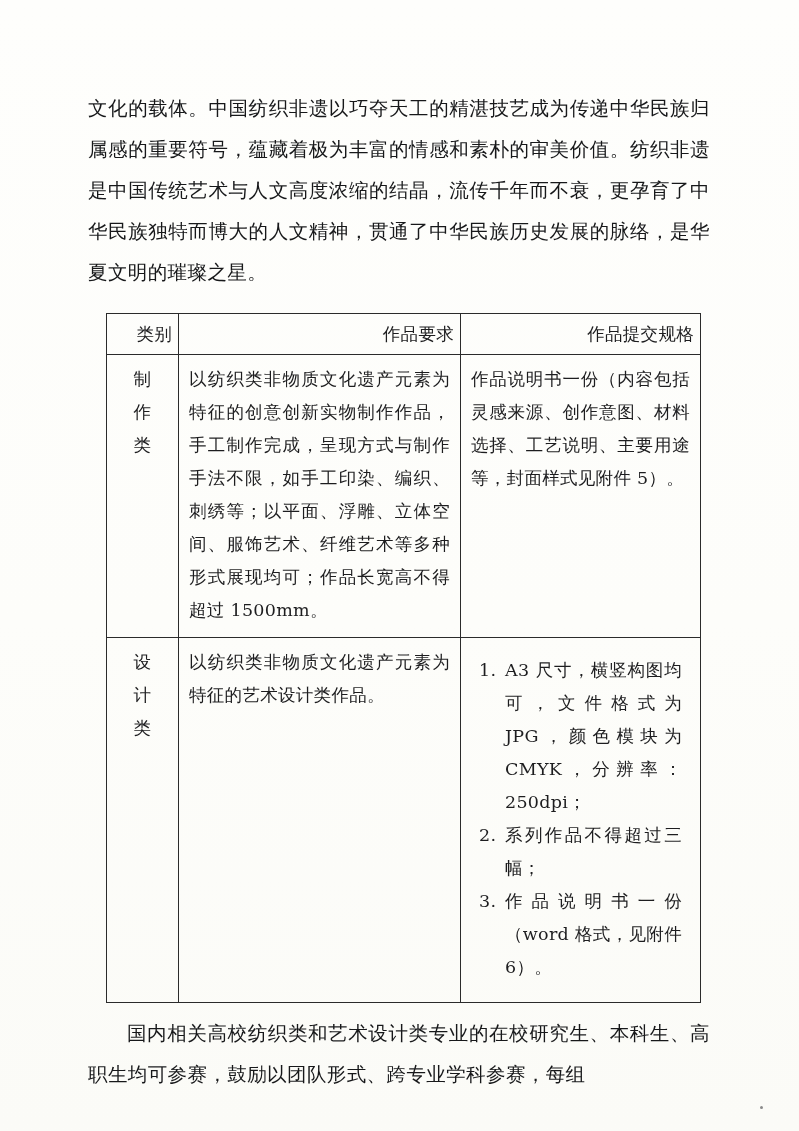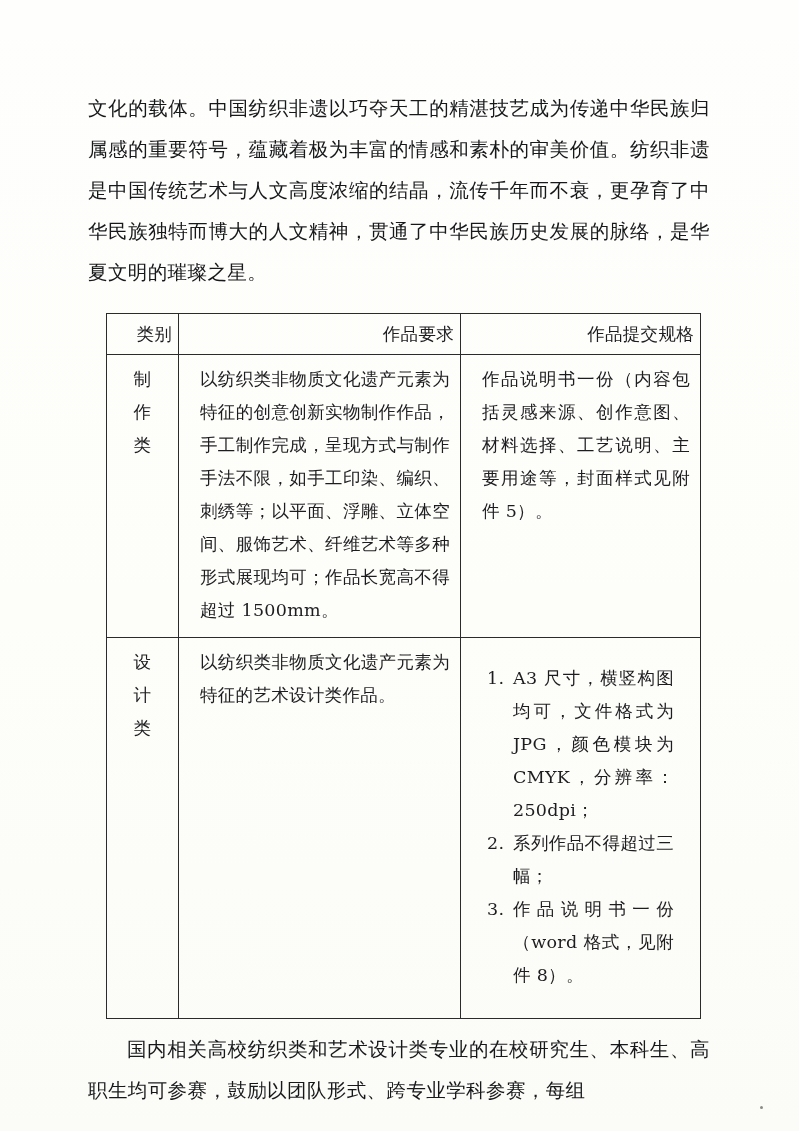--- a/index.html
+++ b/index.html
@@ -82,21 +82,21 @@
     line-height: 34px;
   }
   td.cat .stack {
     display: block;
   }
   td.cat .stack span {
     display: block;
   }
 
   ol.spec-list {
-    margin: 16px;
+    margin: 8px;
     padding: 0;
     list-style: none;
     counter-reset: specitem;
   }
   ol.spec-list > li {
     counter-increment: specitem;
     position: relative;
     padding-left: 26px;
     margin: 0;
     text-align: justify;
@@ -104,21 +104,20 @@
   }
   ol.spec-list > li::before {
     content: counter(specitem) ".";
     position: absolute;
     left: 0;
     top: 0;
   }
   .cell-text {
     text-align: justify;
     text-justify: inter-ideograph;
-    margin-left: 11px;
   }
   .page-mark {
     position: absolute;
     right: 36px;
     bottom: 22px;
     width: 3px;
     height: 3px;
     background: #8a8a8a;
     border-radius: 50%;
   }
@@ -174,21 +173,21 @@
               <span>类</span>
             </span>
           </td>
           <td>
             <div class="cell-text">以纺织类非物质文化遗产元素为特征的艺术设计类作品。</div>
           </td>
           <td>
             <ol class="spec-list">
               <li>A3 尺寸，横竖构图均可，文件格式为 JPG，颜色模块为 CMYK，分辨率：250dpi；</li>
               <li>系列作品不得超过三幅；</li>
-              <li>作品说明书一份（word 格式，见附件 8）。</li>
+              <li>作品说明书一份（word 格式，见附件 6）。</li>
             </ol>
           </td>
         </tr>
       </tbody>
     </table>
 
     <div class="gap-m"></div>
 
 
     <p class="para indent">国内相关高校纺织类和艺术设计类专业的在校研究生、本科生、高职生均可参赛，鼓励以团队形式、跨专业学科参赛，每组</p>

